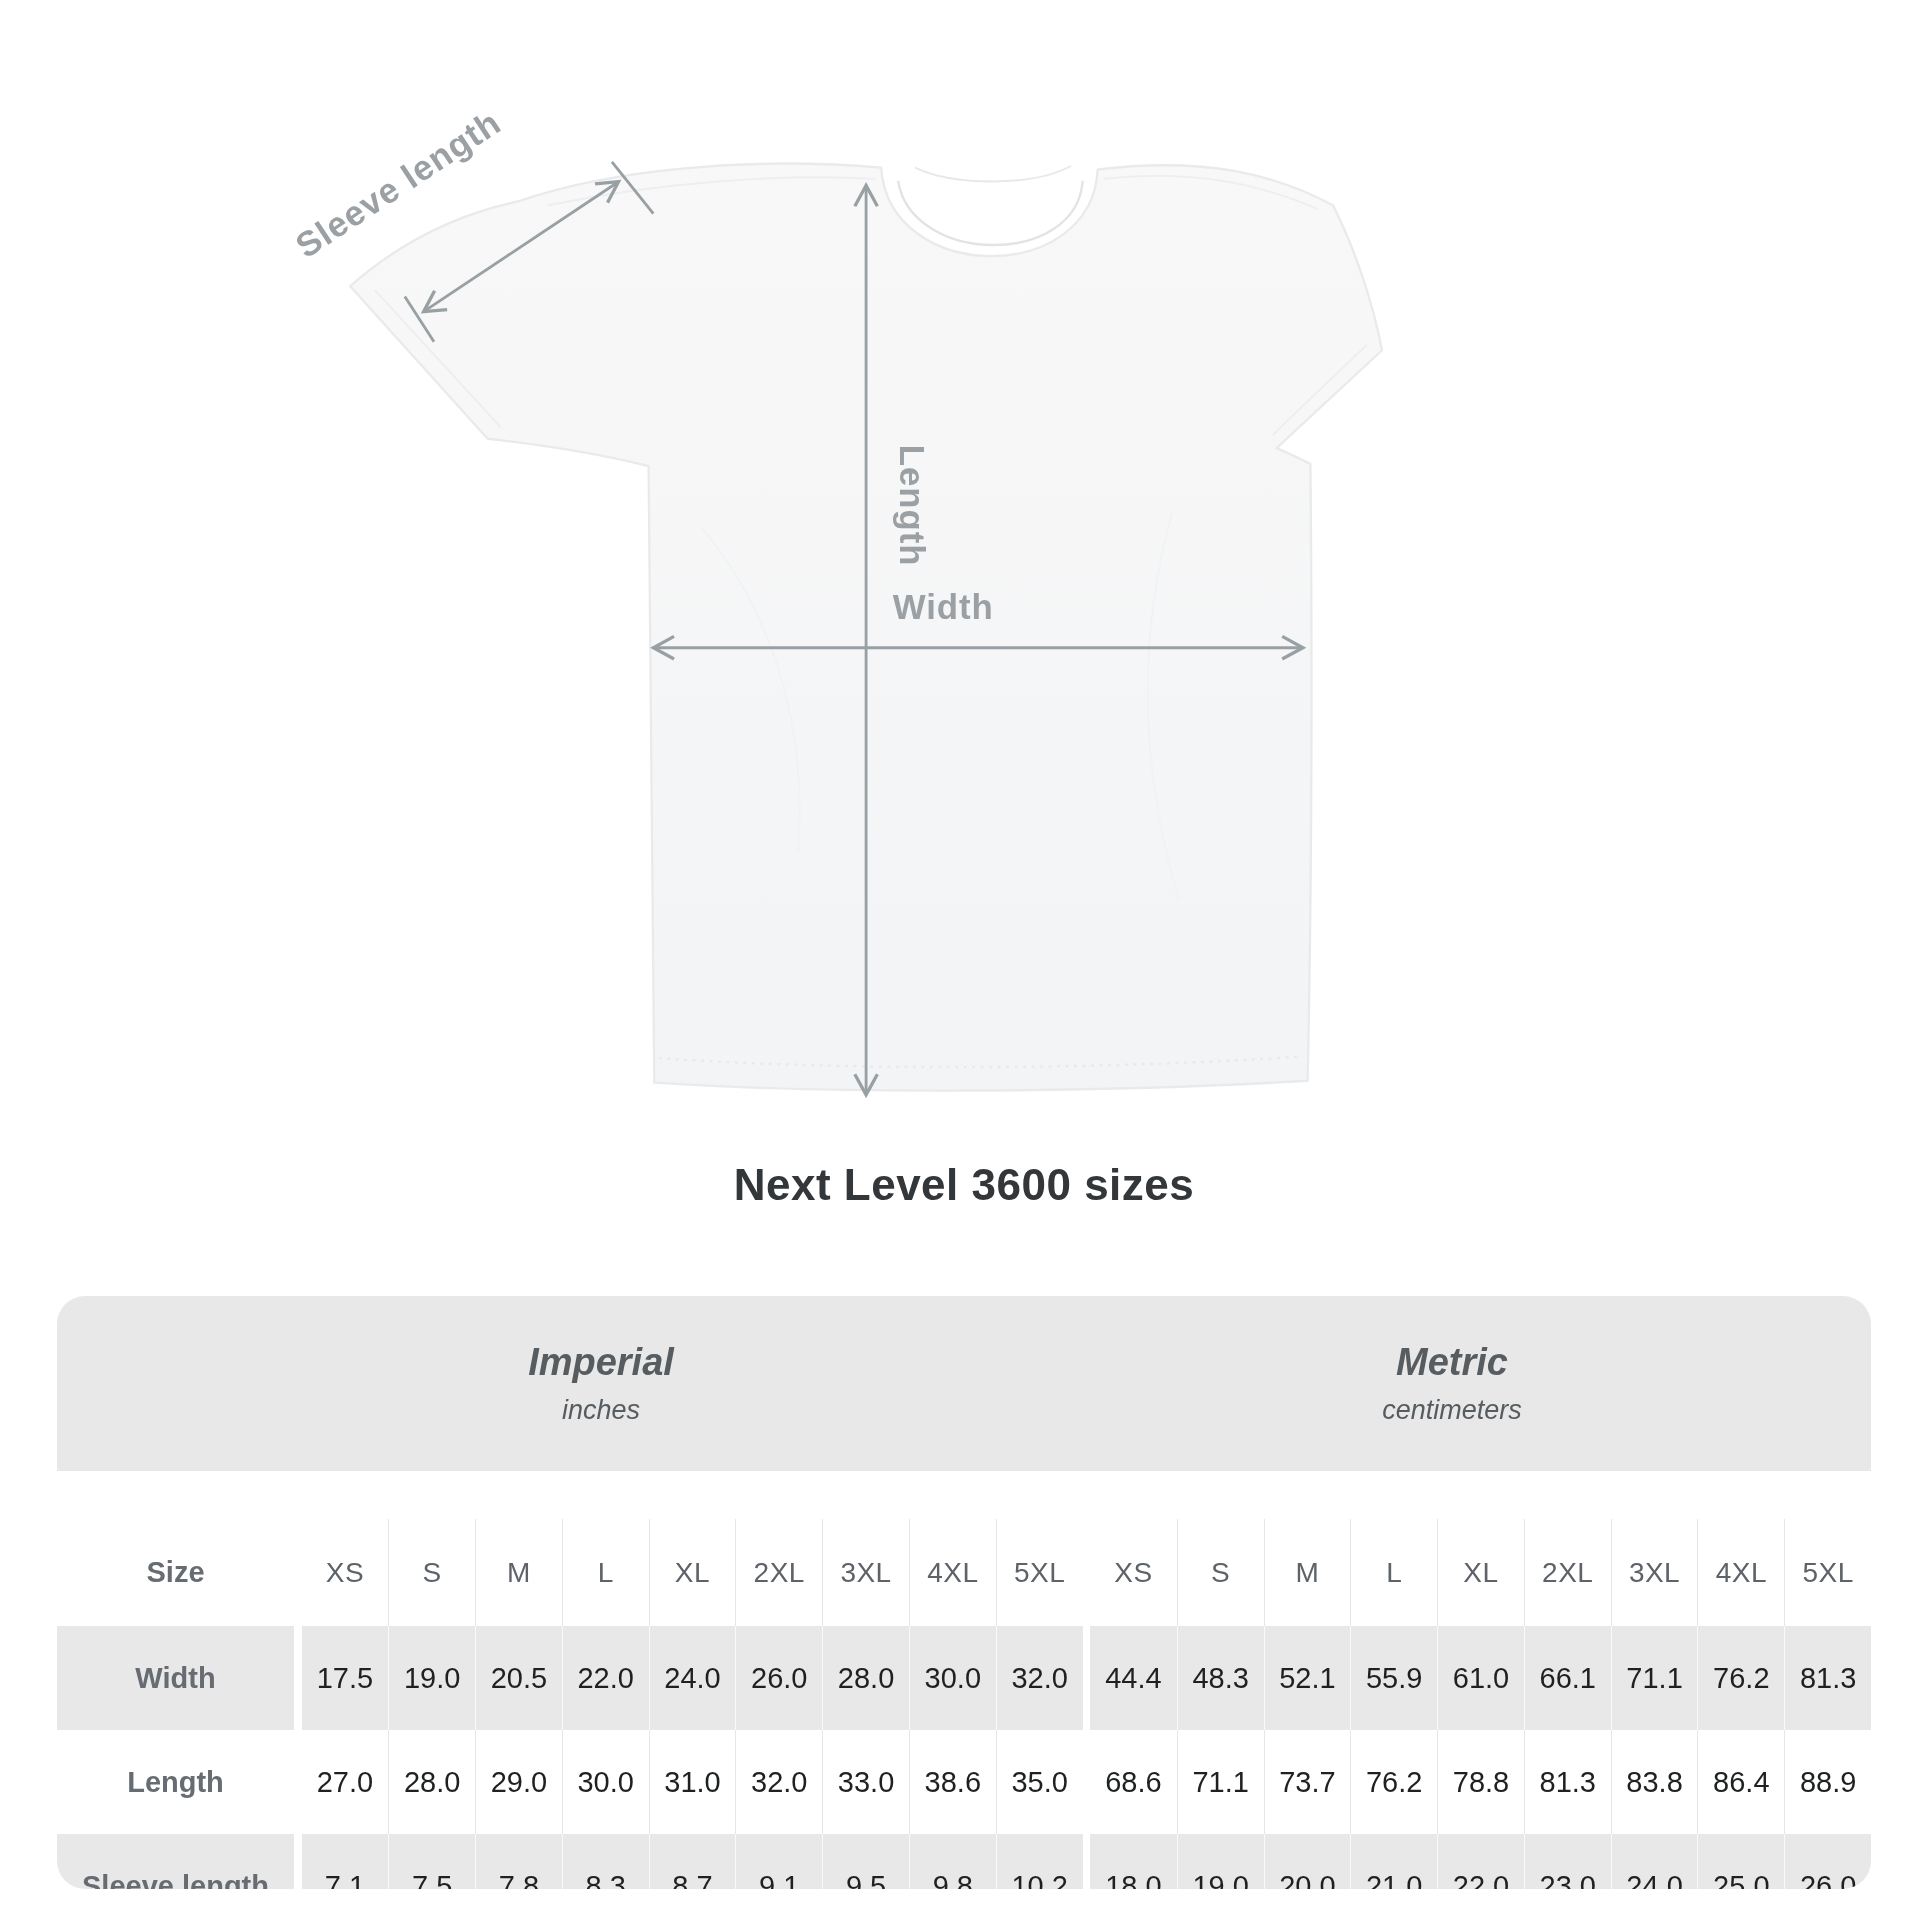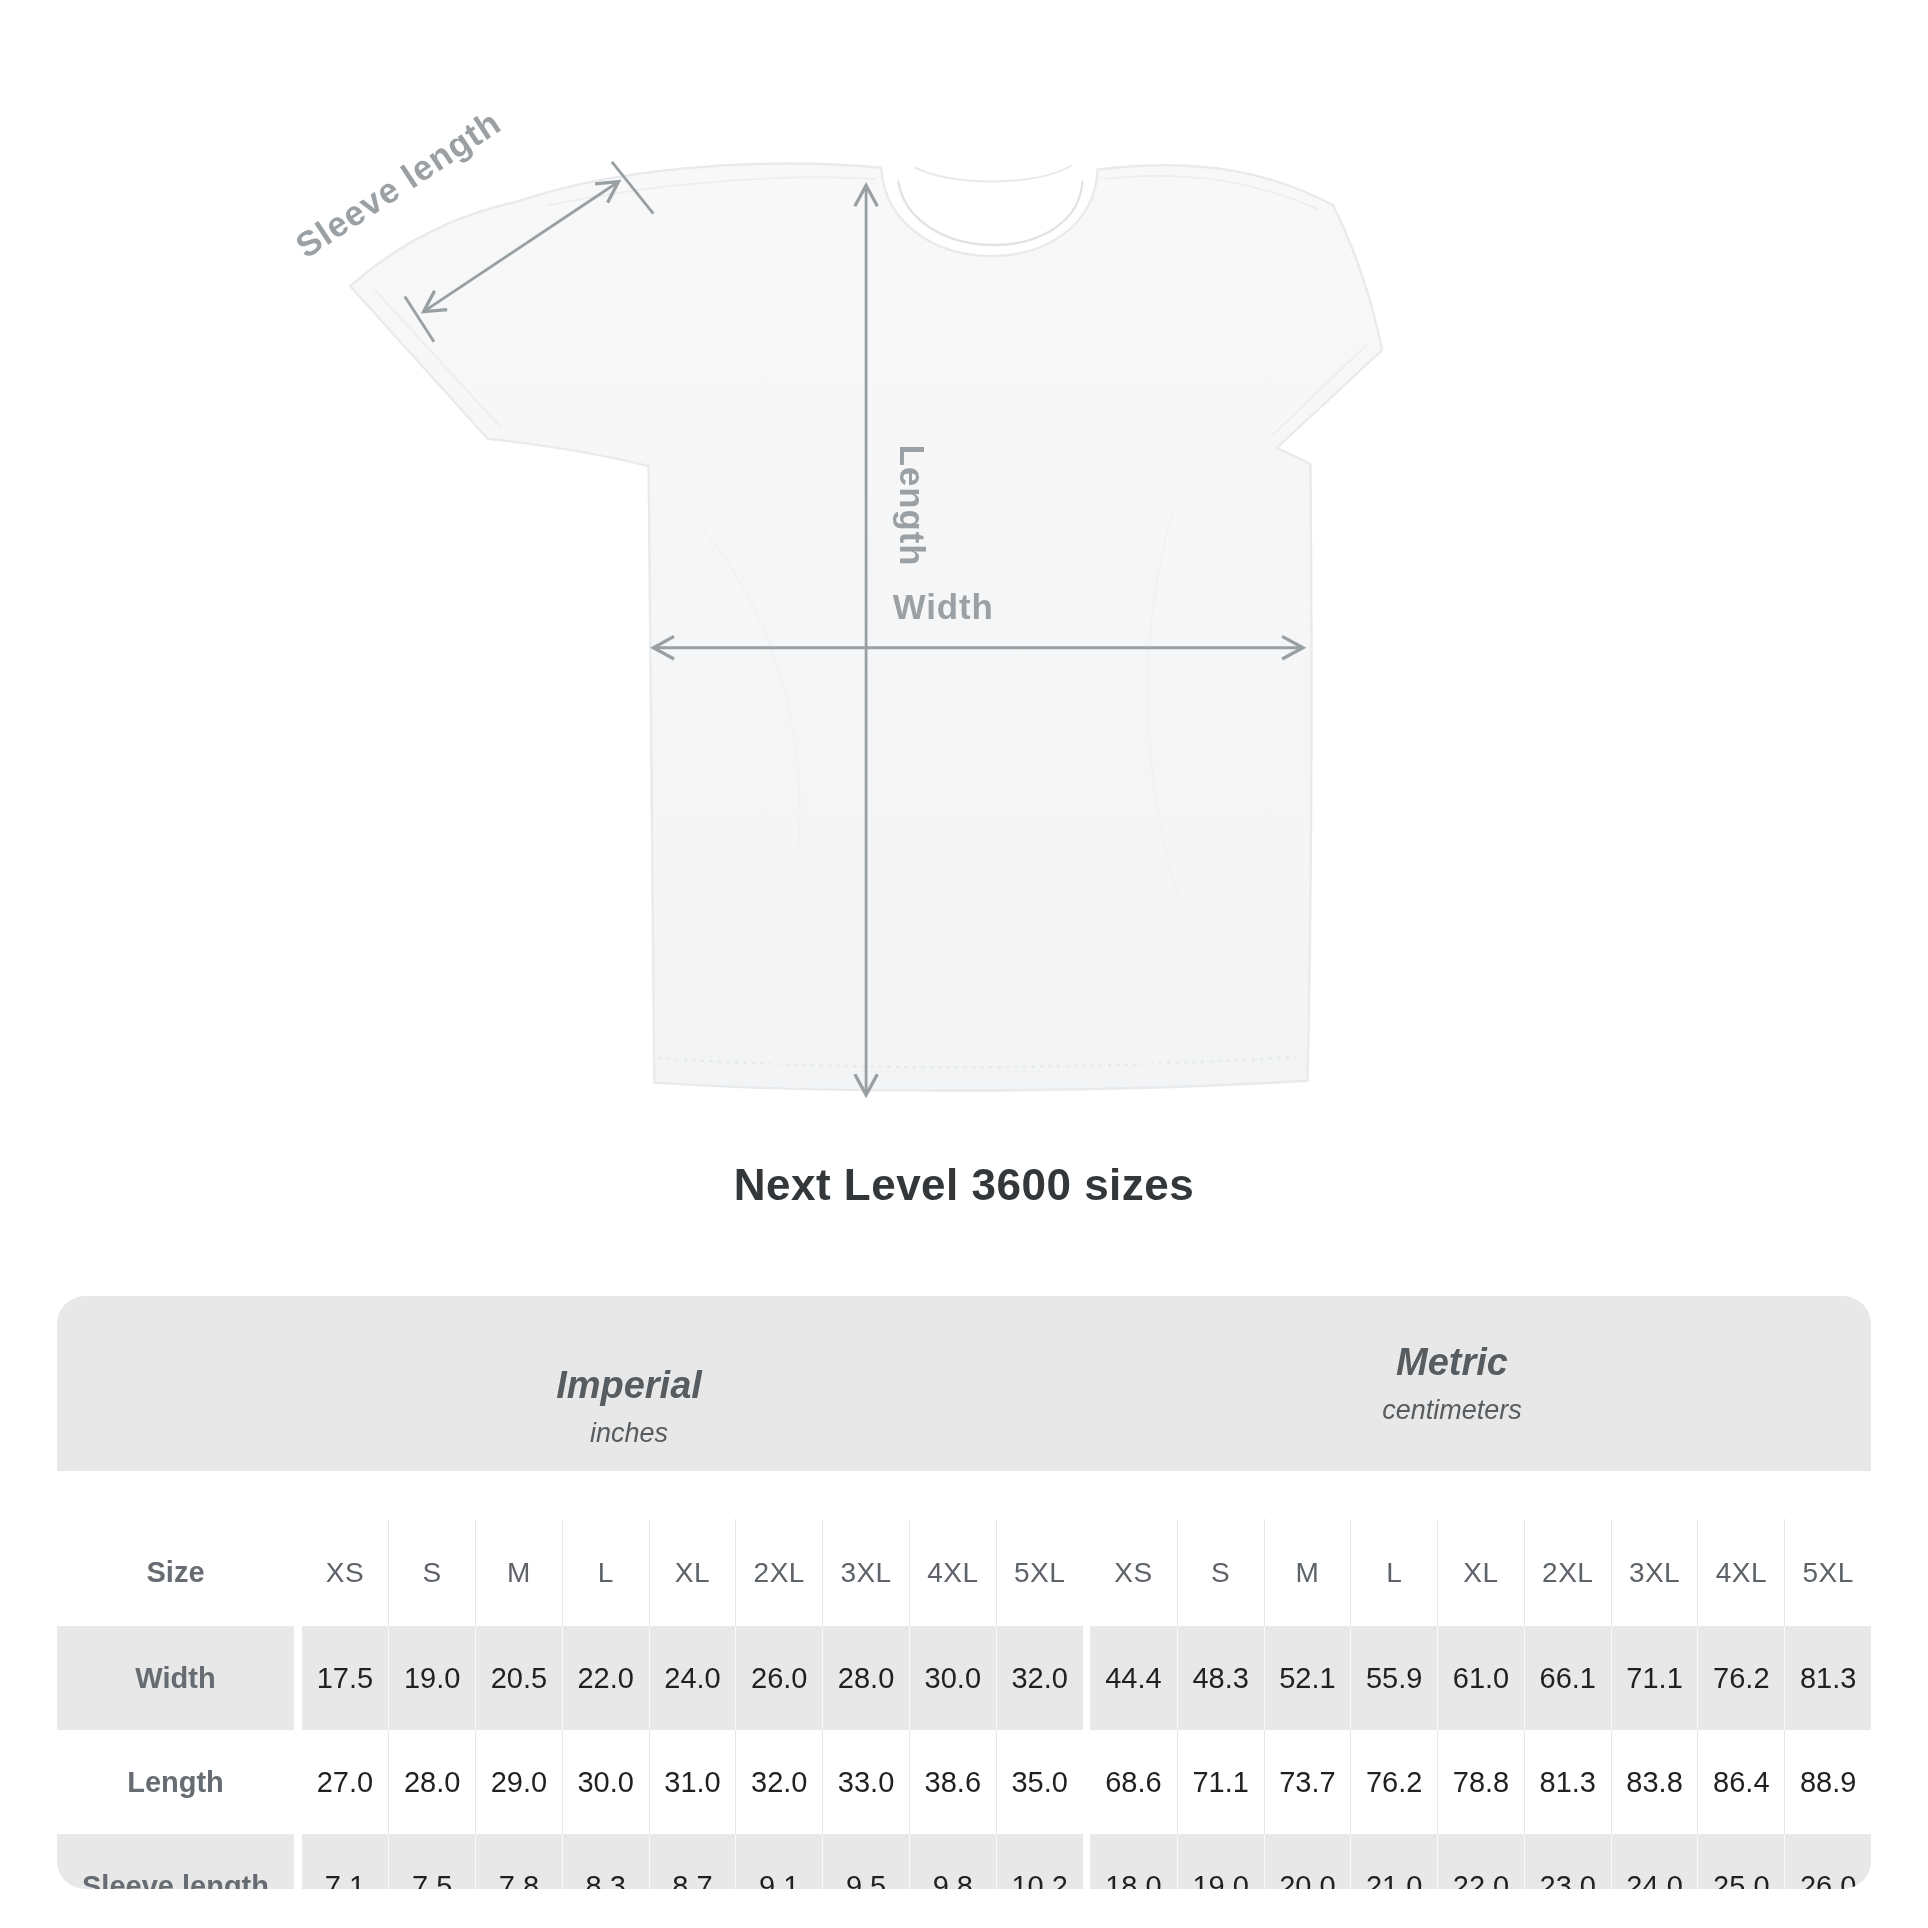--- a/index.html
+++ b/index.html
@@ -9,21 +9,21 @@
   .dlabel{font-family:"Liberation Sans","DejaVu Sans",sans-serif;font-weight:bold;
           font-size:37px;fill:#9aa0a3;letter-spacing:1px;}
   .title{position:absolute;top:1160px;left:0;width:100%;text-align:center;
          font-size:44px;font-weight:bold;color:#33373a;letter-spacing:0.5px;}
   .subtitle{position:absolute;top:1229px;left:0;width:100%;text-align:center;
             font-size:27px;font-style:italic;color:#4b5054;}
   .size-table{position:absolute;left:57px;top:1296px;width:1814px;height:593px;
               border-radius:28px;overflow:hidden;background:#fff;}
   .band{position:relative;height:175px;background:#e8e8e8;}
   .unit{position:absolute;top:50%;transform:translate(-50%,-50%);text-align:center;color:#565c60;}
-  .unit.imperial{left:572px;margin-top:23px;}
+  .unit.imperial{left:544px;}
   .unit.metric{left:1355px;margin-left:40px;}
   .unit-name{font-size:38px;font-weight:bold;font-style:italic;}
   .unit-sub{font-size:27px;font-style:italic;margin-top:11.3px;}
   .trow{display:grid;grid-template-columns:237px 7.5px repeat(9,1fr) 7.5px repeat(9,1fr);}
   .row-size{height:107px;margin-top:48px;}
   .row-data{height:104px;}
   .cell{display:flex;align-items:center;justify-content:center;}
   .gap{background:#fff;}
   .rlabel{font-weight:bold;color:#666c71;font-size:29px;}
   .shead{font-weight:normal;color:#5d6368;font-size:28px;letter-spacing:0.5px;}

